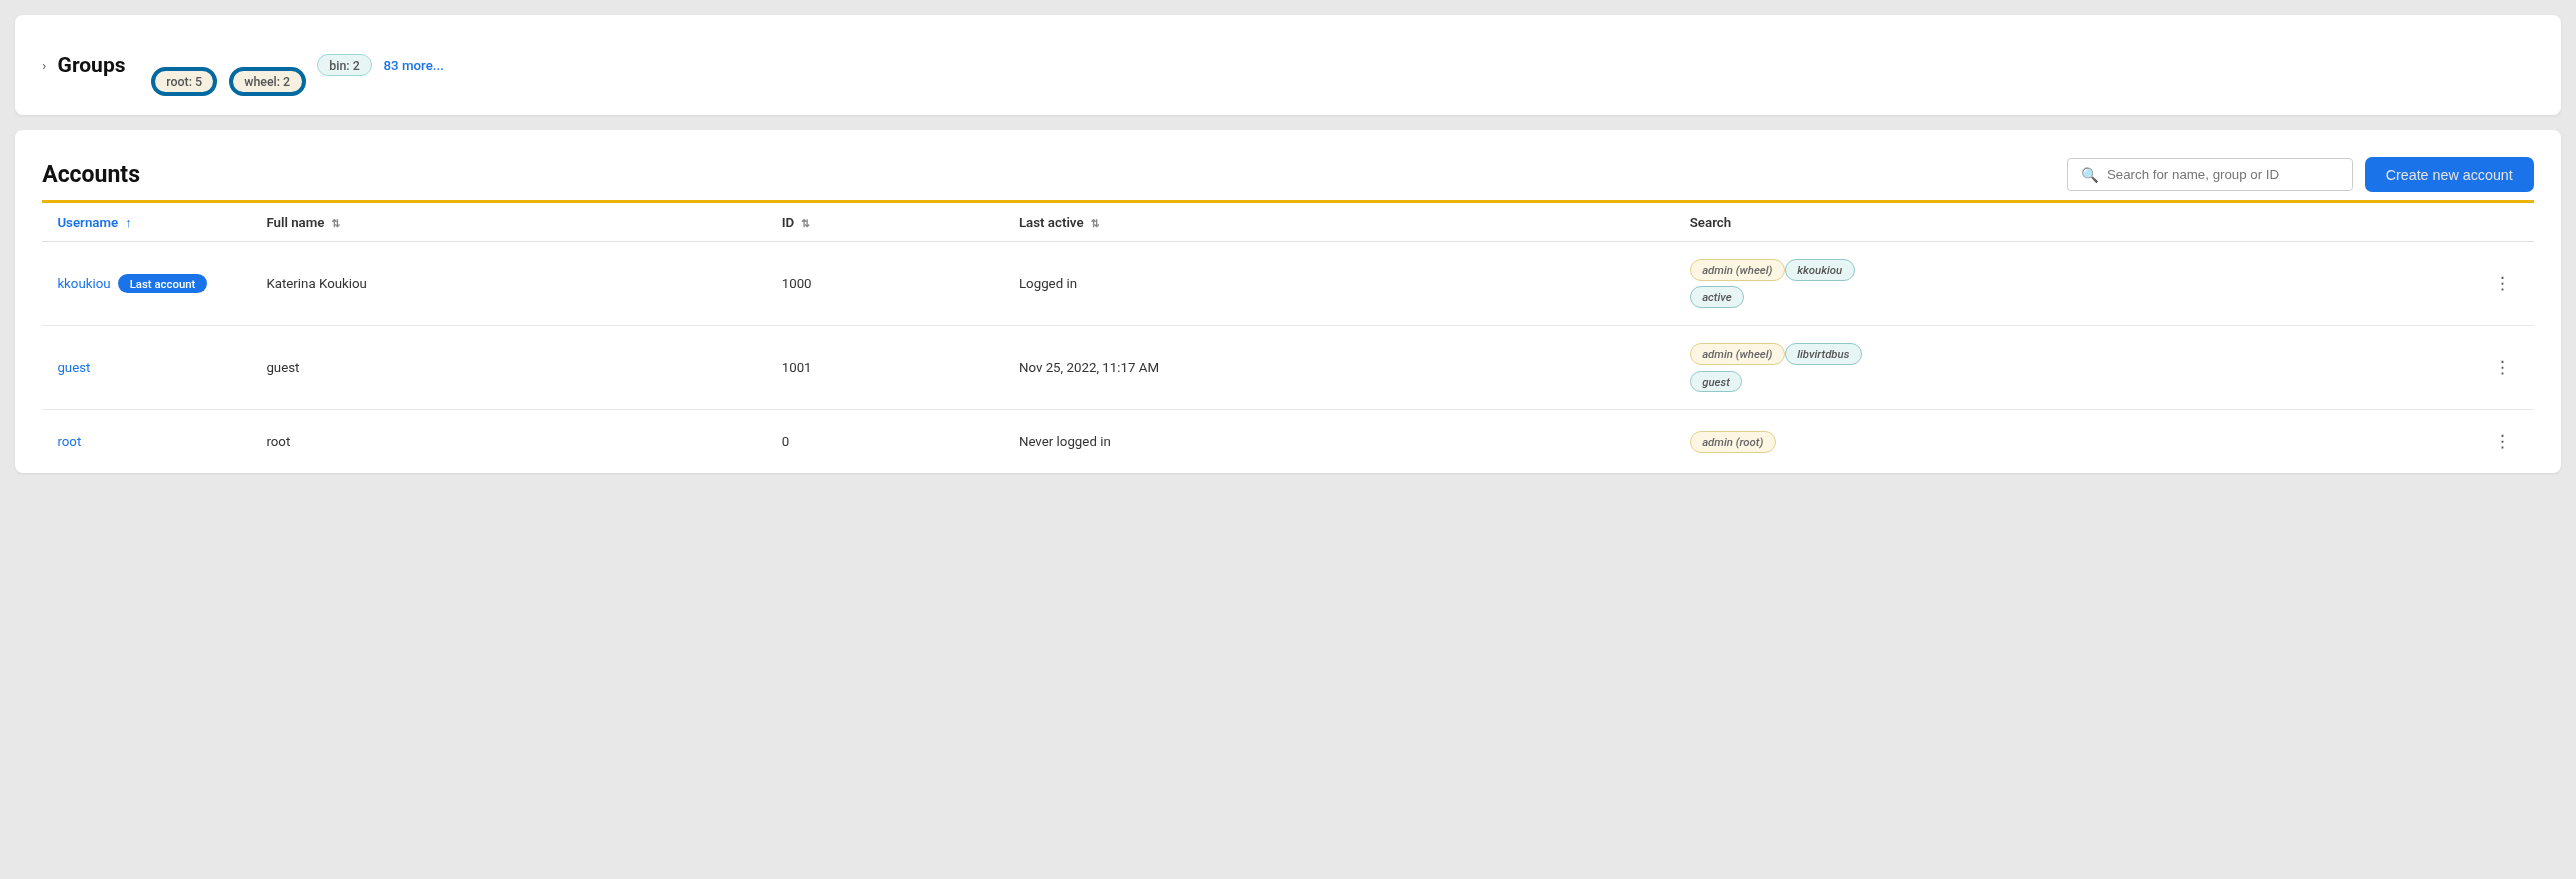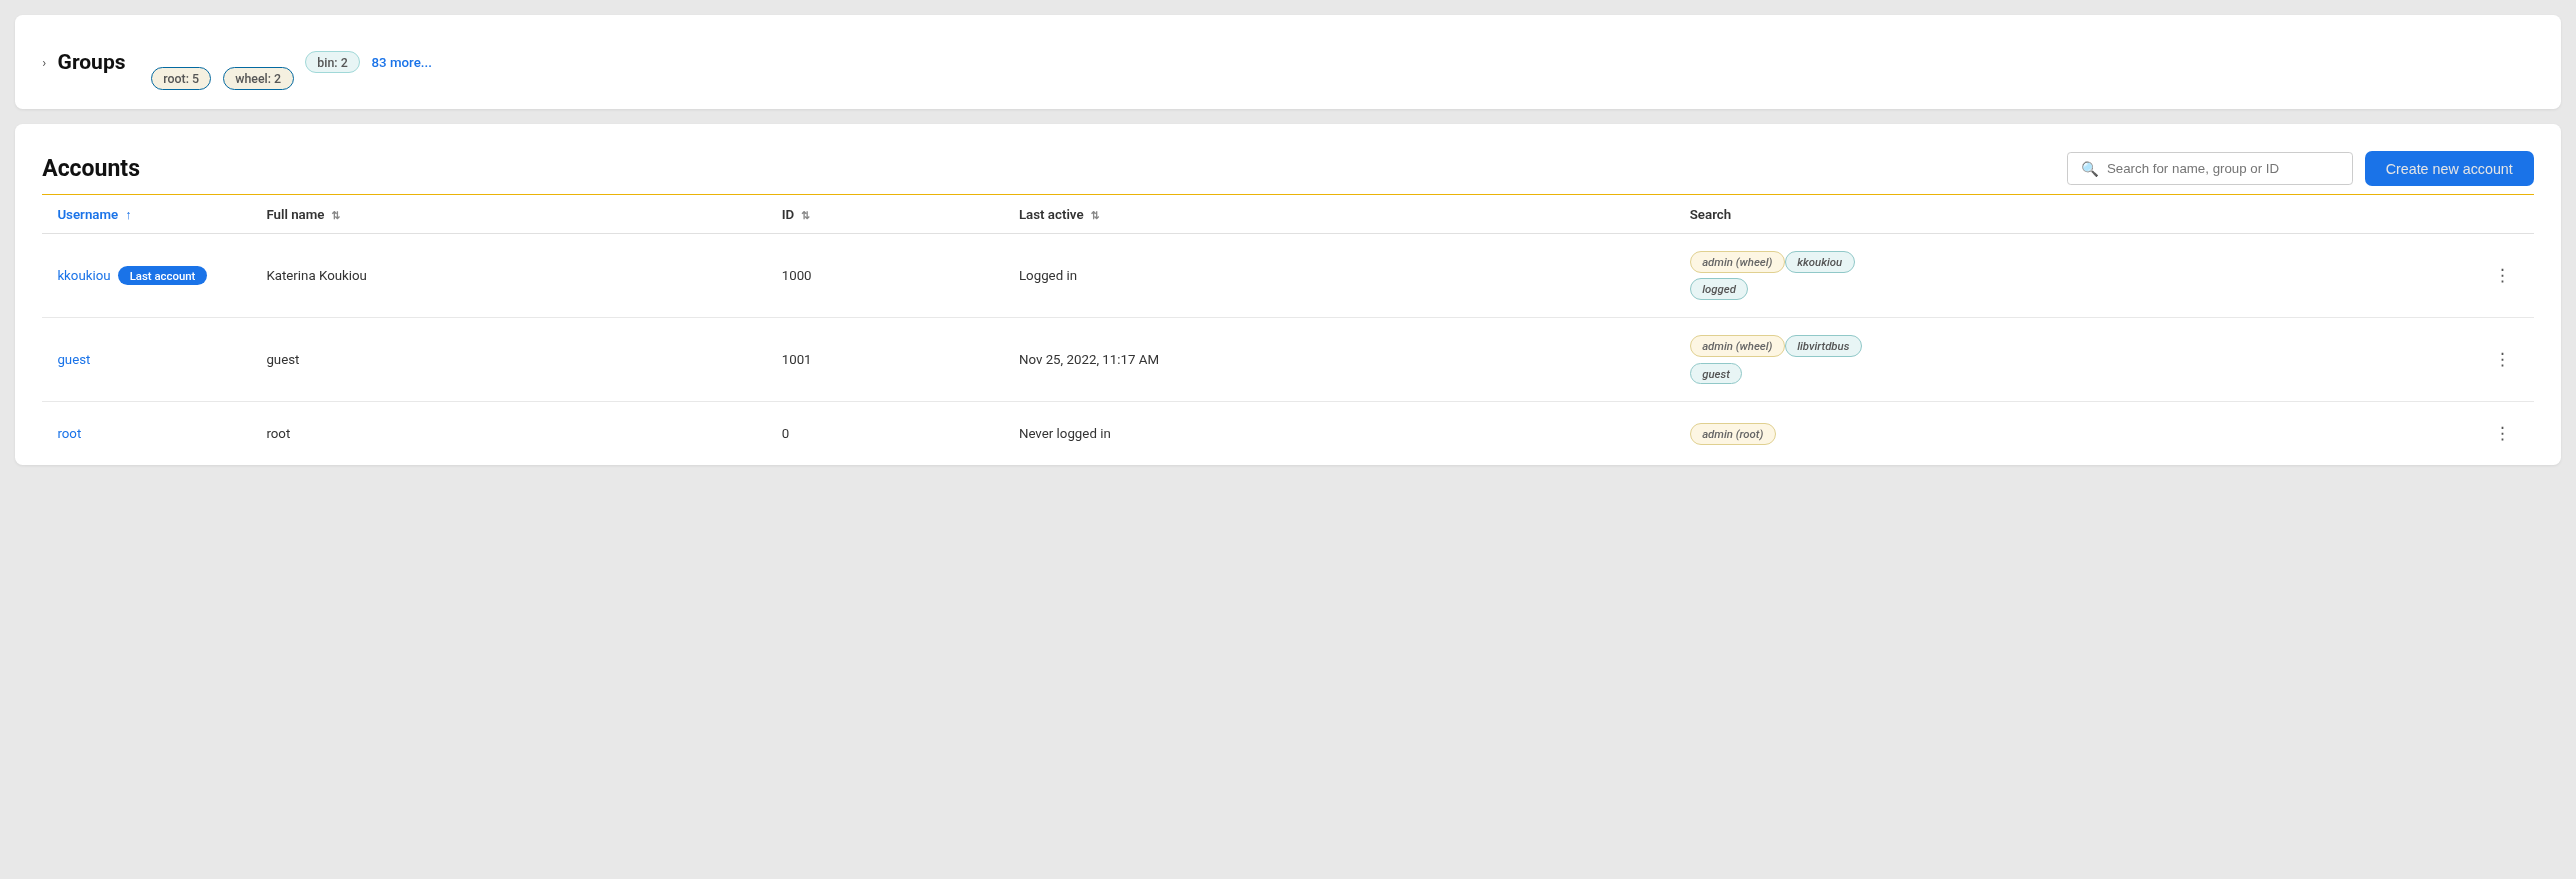--- a/index.html
+++ b/index.html
@@ -42,21 +42,21 @@
       display: inline-flex;
       align-items: center;
       padding: 2.9px 11.4px;
       border-radius: 19px;
       font-size: 12.4px;
       font-weight: 500;
     }
 
     .badge-cream {
       background: #f5f0e0;
-      border: 1px solid #0369a1;
+      border: 4px solid #0369a1;
       color: #555;
       margin-top: 33px;
     }
 
     .badge-teal {
       background: #e8f5f5;
       border: 1px solid #a0d8d8;
       color: #555;
     }
 
@@ -129,21 +129,21 @@
       white-space: nowrap;
     }
 
     
     .accounts-table {
       width: 100%;
       border-collapse: collapse;
     }
 
     .accounts-table thead tr {
-      border-top: 1px solid #eab308;
+      border-top: 3px solid #eab308;
       border-bottom: 1px solid #e0e0e0;
     }
 
     .accounts-table th {
       padding: 11.4px 15.2px;
       text-align: left;
       font-size: 13.3px;
       font-weight: 600;
       color: #333;
       background: #fff;
@@ -321,21 +321,21 @@
             <td>Katerina Koukiou</td>
             <td>1000</td>
             <td>Logged in</td>
             <td class="td-groups">
               <div class="groups-multi">
                 <div class="groups-row">
                   <span class="group-tag tag-cream">admin (wheel)</span>
                   <span class="group-tag tag-teal">kkoukiou</span>
                 </div>
                 <div class="groups-row">
-                  <span class="group-tag tag-teal">logged</span>
+                  <span class="group-tag tag-teal">active</span>
                 </div>
               </div>
             </td>
             <td class="td-action"><button class="kebab-btn">⋮</button></td>
           </tr>
           <tr>
             <td class="td-username"><a class="username-link">guest</a></td>
             <td>guest</td>
             <td>1001</td>
             <td>Nov 25, 2022, 11:17 AM</td>

